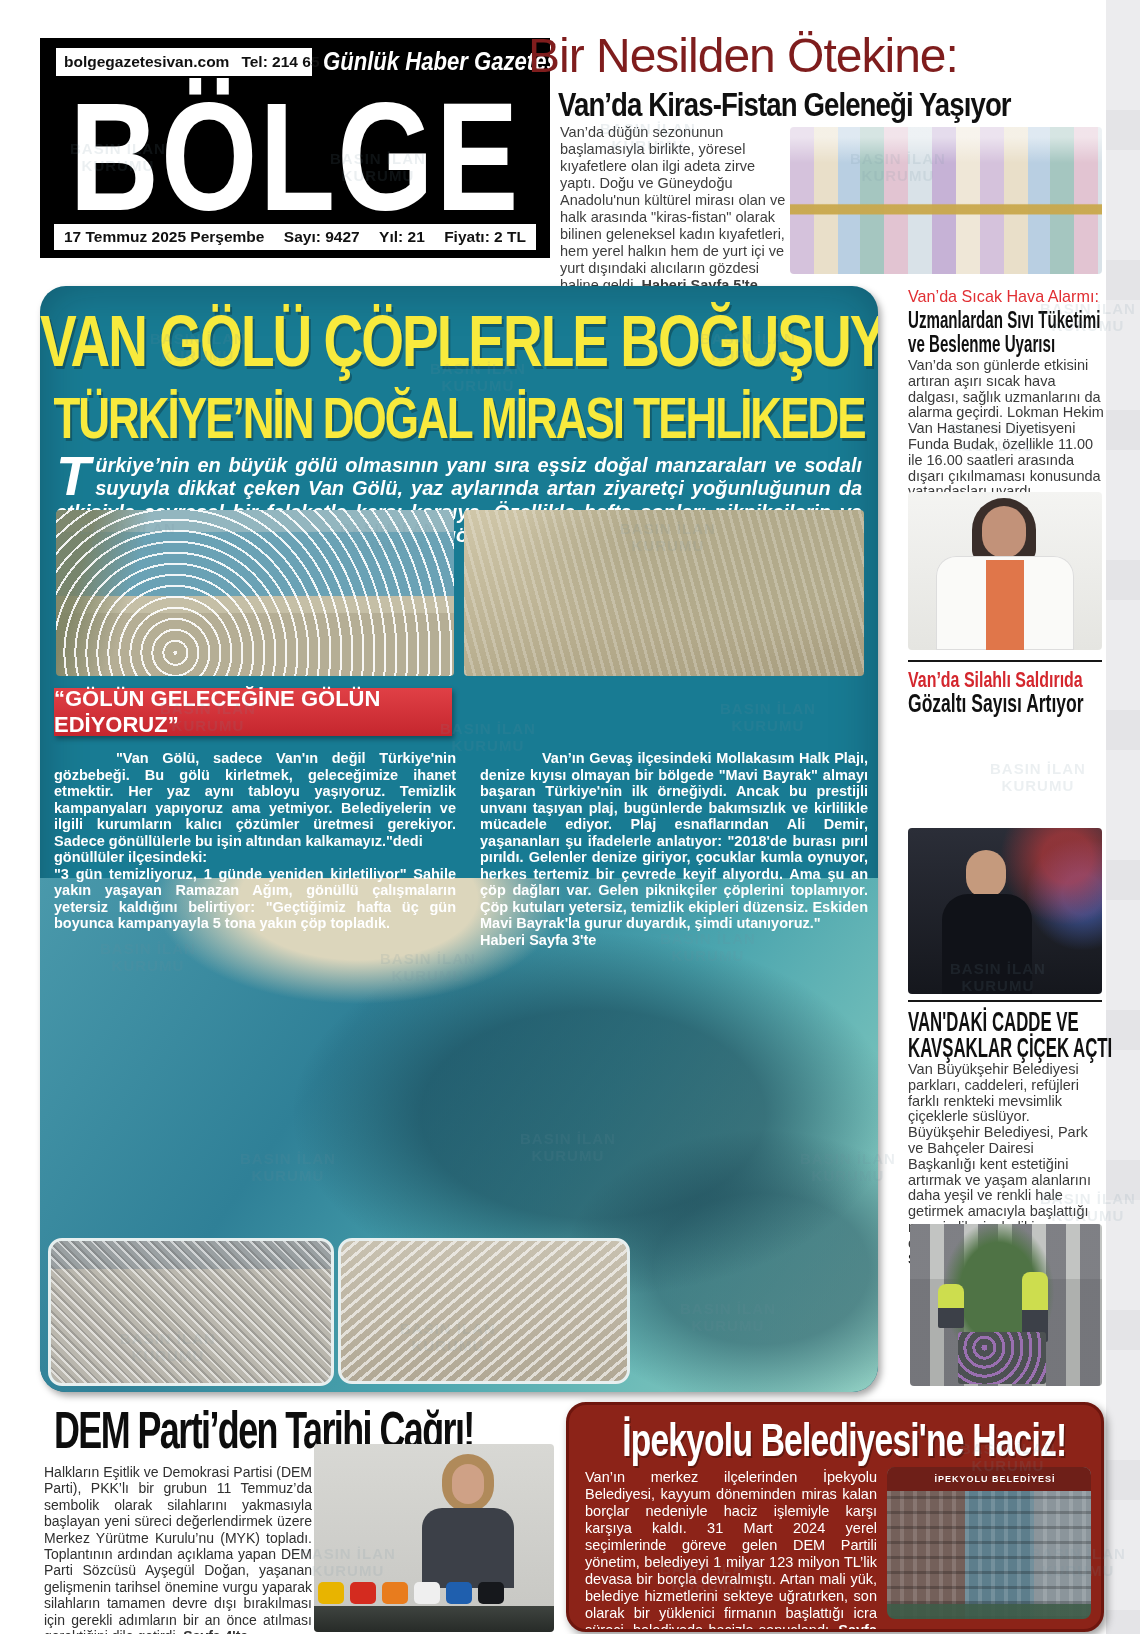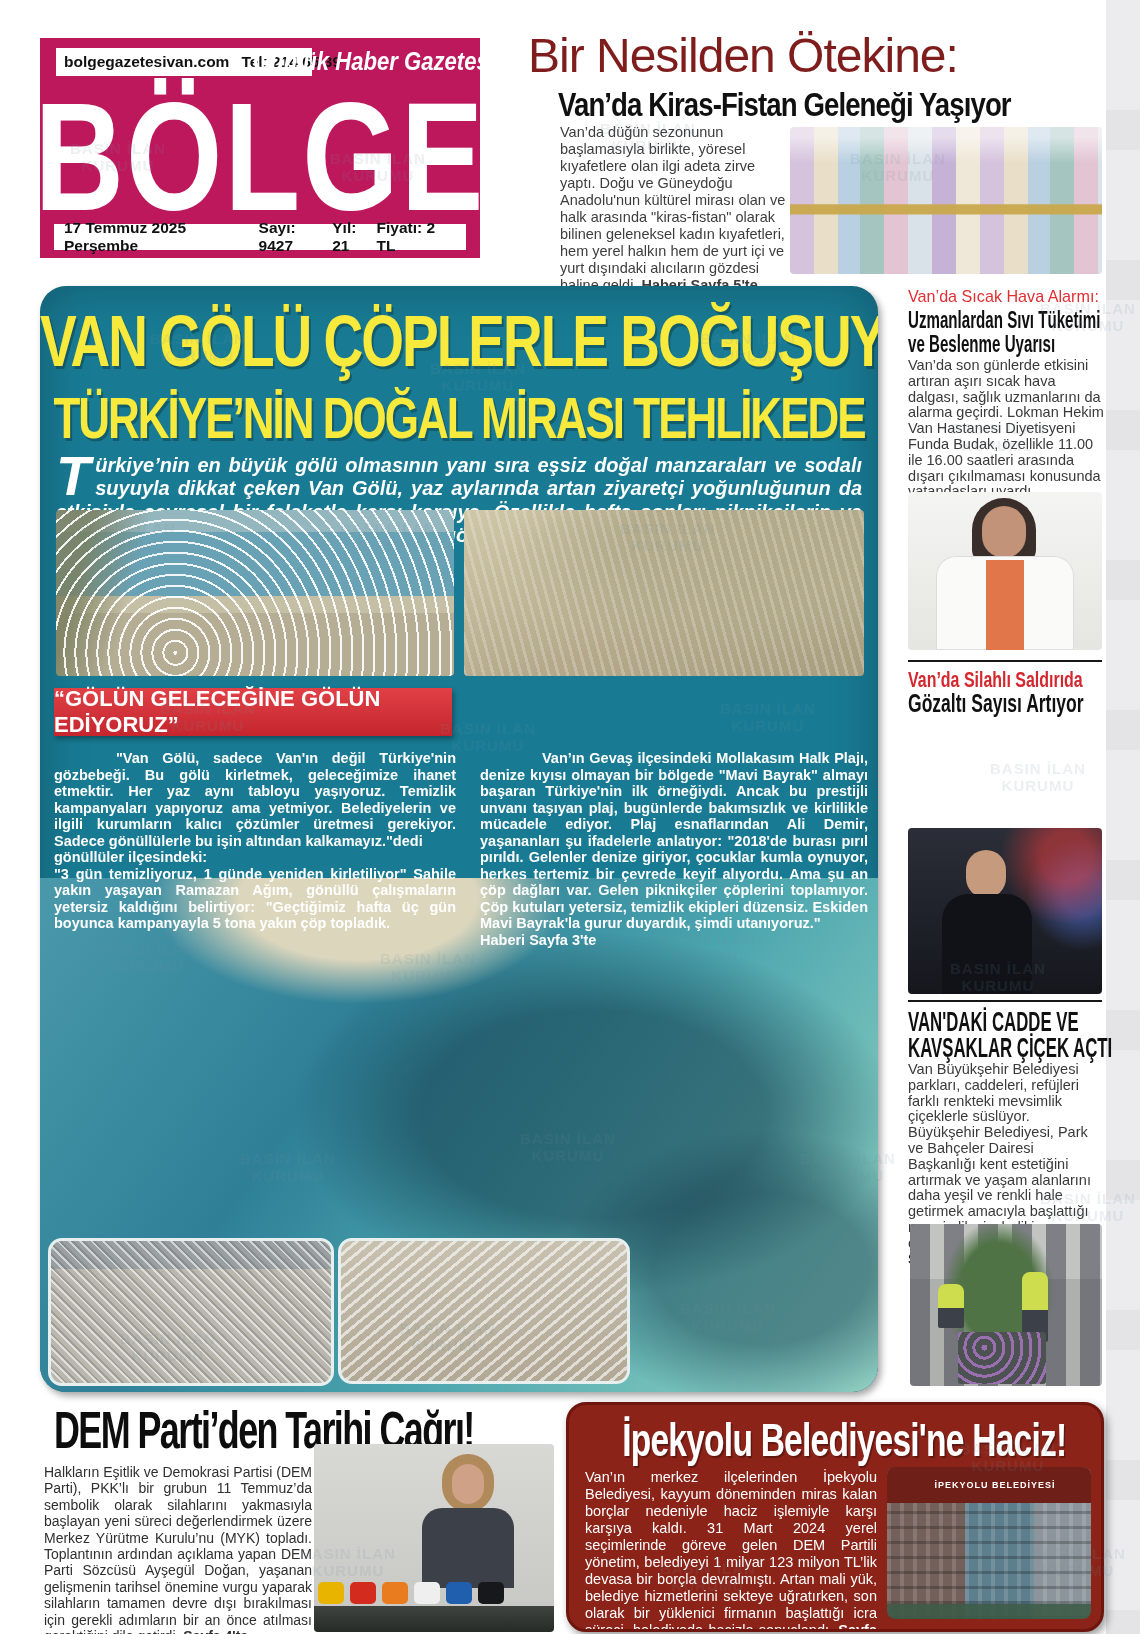--- a/index.html
+++ b/index.html
@@ -5,21 +5,21 @@
   * { margin:0; padding:0; box-sizing:border-box; }
   html,body { background:#ffffff; }
   body { font-family:"Liberation Sans", sans-serif; }
   .page { position:relative; width:1140px; height:1634px; background:#fff; overflow:hidden; }
 
   
   .right-margin { position:absolute; left:1106px; top:0; width:34px; height:1634px;
     background:repeating-linear-gradient(180deg,#ececee 0 110px,#e4e4e7 110px 150px); }
 
   
-  .masthead { position:absolute; left:40px; top:38px; width:440px; height:220px; background:#be185d; }
+  .masthead { position:absolute; left:40px; top:38px; width:510px; height:220px; background:#000000; }
   .mh-topbar { position:absolute; left:16px; top:10px; width:256px; height:28px; background:#fff;
     display:flex; align-items:center; gap:12px; padding:0 8px; font-weight:bold; font-size:15.5px; color:#111; white-space:nowrap; }
   .mh-tagline { position:absolute; right:6px; top:8px; width:260px; color:#fff; font-style:italic;
     font-weight:bold; font-size:26px; text-align:right; transform:scale(.85,1); transform-origin:right top; white-space:nowrap; }
   .mh-logo { position:absolute; left:0; right:0; top:42px; text-align:center; color:#fff;
     font-size:118px; font-weight:bold; letter-spacing:2px; line-height:1; transform:scale(1.05,1.3); transform-origin:center top; }
   .mh-datebar { position:absolute; left:14px; right:14px; bottom:8px; height:26px; background:#fff;
     display:flex; align-items:center; justify-content:space-between; padding:0 10px; font-weight:bold; font-size:15.5px; color:#111; }
 
   
@@ -79,21 +79,21 @@
   .ph-wm-face { position:absolute; left:138px; top:20px; width:32px; height:40px; border-radius:16px; background:#cfa186; }
   .ph-wm-blazer { position:absolute; left:108px; top:64px; width:92px; height:80px; border-radius:20px 20px 0 0; background:#3c4048; }
   .ph-mics { position:absolute; left:4px; bottom:28px; right:4px; display:flex; gap:6px; align-items:flex-end; }
   .ph-mic { width:26px; height:22px; border-radius:5px; box-shadow:0 24px 0 -9px #17181c; }
   .ph-mic-stand { position:absolute; left:0; right:0; bottom:0; height:26px; background:linear-gradient(#3f4440,#272b28); }
   .photo-building { border-radius:8px; background:
       linear-gradient(to top, rgba(60,90,70,.9) 0 10%, rgba(0,0,0,0) 10%),
       repeating-linear-gradient(0deg, rgba(0,0,0,.22) 0 3px, rgba(0,0,0,0) 3px 15px),
       repeating-linear-gradient(90deg, rgba(255,255,255,.14) 0 4px, rgba(0,0,0,0) 4px 13px),
       linear-gradient(90deg,#74605a 0 38%,#5d7e8c 38% 72%,#8b959b 72% 100%); }
-  .building-sign { position:absolute; top:0; left:0; right:0; height:36px; background:#6e1f18; color:#fff;
+  .building-sign { position:absolute; top:0; left:0; right:0; height:24px; background:#6e1f18; color:#fff;
     font-size:9px; font-weight:bold; letter-spacing:1px; display:flex; align-items:center; justify-content:center;padding-left:12px; }
 
   
   .main-box { position:absolute; left:40px; top:286px; width:838px; height:1106px; border-radius:26px;
     background:#187b93; box-shadow:inset 0 0 48px rgba(0,10,20,.28), 3px 4px 7px rgba(0,0,0,.35); overflow:hidden; }
   .hl1 { position:absolute; left:0; right:0; top:14px; text-align:center; color:#f8ea3d;
     font-size:55px; font-weight:bold; letter-spacing:-2px; transform:scaleY(1.3); transform-origin:center top; white-space:nowrap;
     text-shadow:2px 2px 0 rgba(0,0,0,.25); }
   .hl2 { position:absolute; left:0; right:0; top:100px; text-align:center; color:#f8ea3d;
     font-size:44px; font-weight:bold; letter-spacing:-2px; transform:scaleY(1.3); transform-origin:center top; white-space:nowrap;

